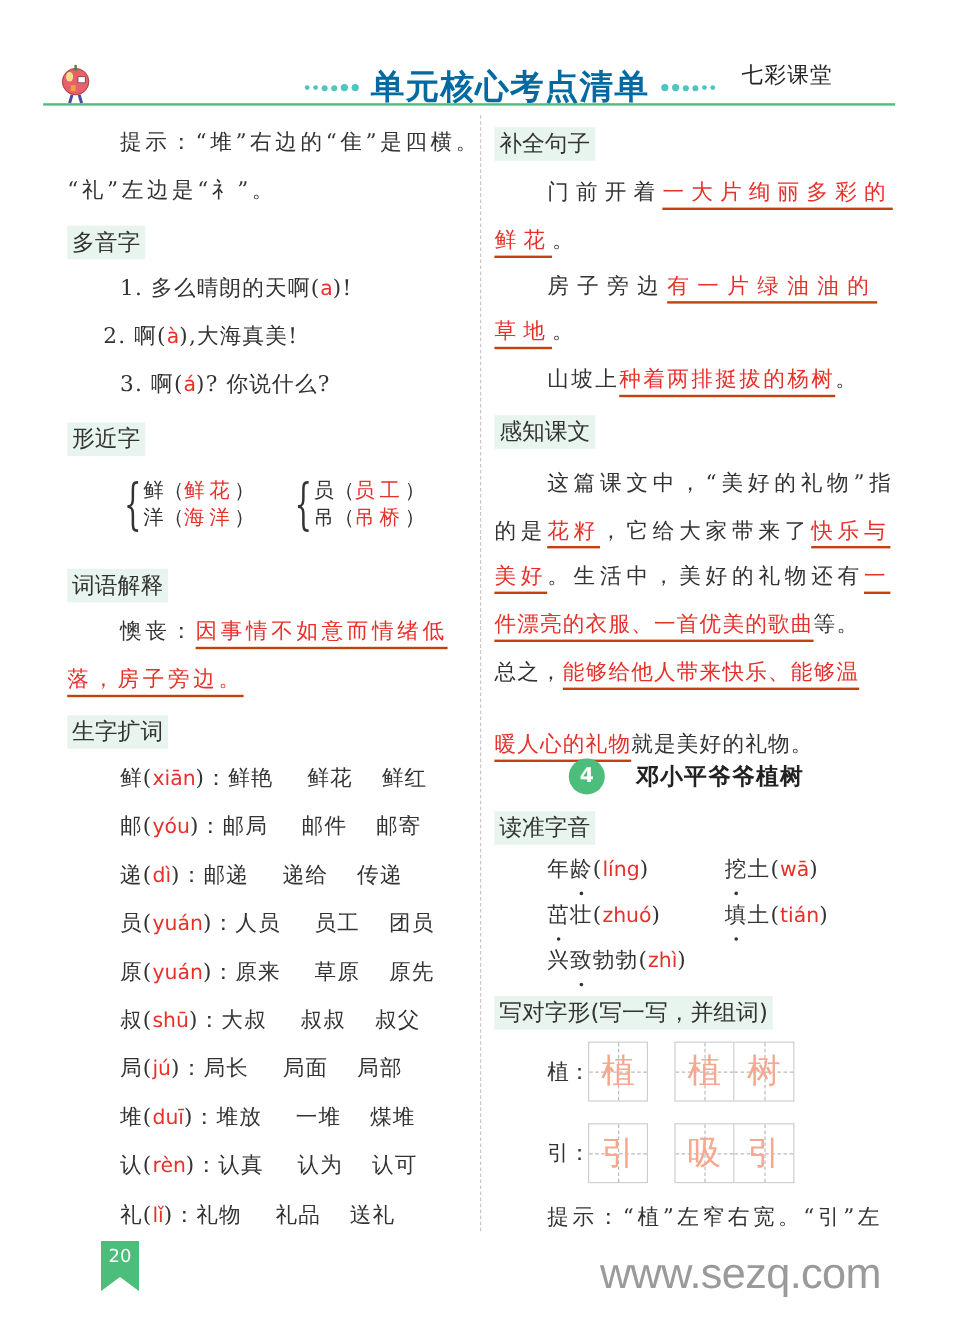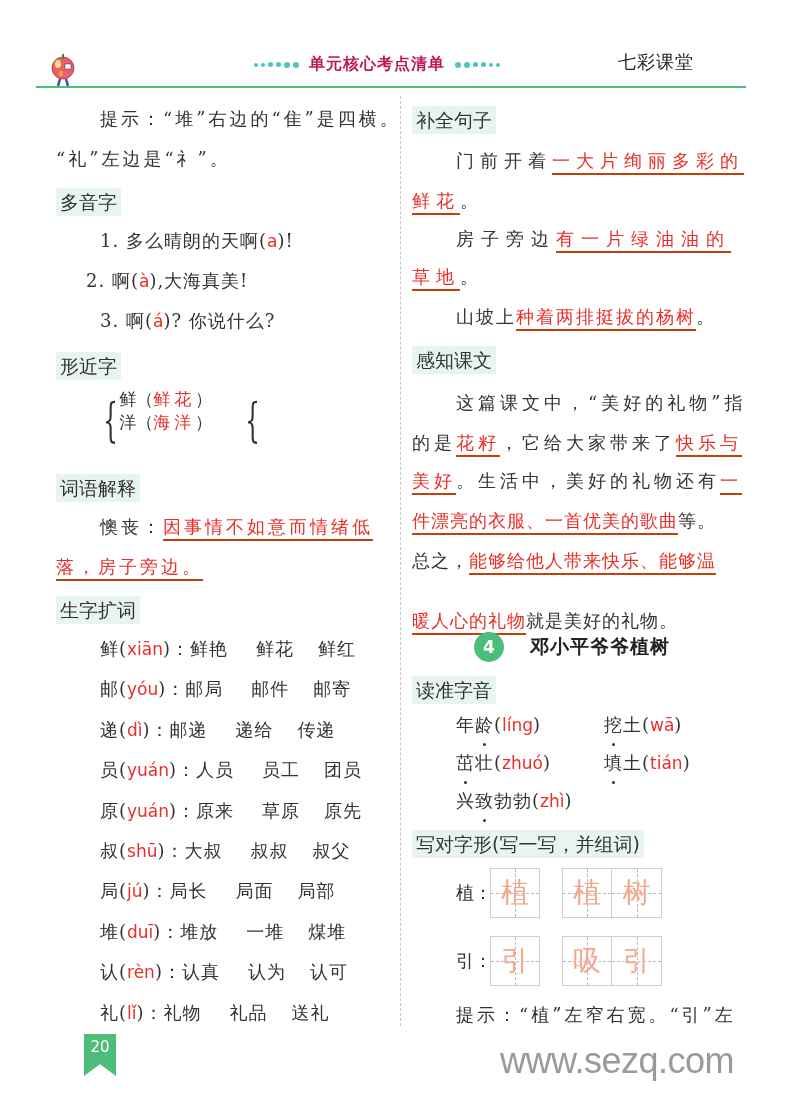--- a/index.html
+++ b/index.html
@@ -6,41 +6,41 @@
   html, body { width: 800px; height: 1114px; background: #ffffff; overflow: hidden; }
   body { position: relative; font-family: "DejaVu Serif", "Liberation Serif", serif; color: #333; }
 
   
   .header { position: absolute; left: 36px; top: 40px; width: 710px; height: 48px; }
   .header-rule { position: absolute; left: 36px; top: 86px; width: 710px; height: 2px; background: #4cbd7a; }
   .mascot { position: absolute; left: 14px; top: 14px; width: 30px; height: 34px; }
   .header-title-wrap { position: absolute; left: 218px; top: 14px; display: flex; align-items: center; gap: 10px; }
   .dots { display: flex; gap: 3px; align-items: center; }
   .dots span { display: block; border-radius: 50%; background: #4cc6c1; }
-  .header-title { font-size: 16px; font-weight: bold; color: #be185d; letter-spacing: 1px; font-family: "DejaVu Serif", serif; }
+  .header-title { font-size: 28px; font-weight: bold; color: #0369a1; letter-spacing: 1px; font-family: "DejaVu Serif", serif; }
   .brand { position: absolute; left: 582px; top: 10px; font-size: 18px; color: #222; letter-spacing: 1px; }
 
   
   .divider { position: absolute; left: 400px; top: 96px; height: 930px; border-left: 1.5px dashed #c8c8c8; }
   .col { position: absolute; top: 96px; }
   .col-left { left: 56px; width: 336px; }
   .col-right { left: 412px; width: 336px; }
 
   .line { position: absolute; font-size: 18px; line-height: 26px; white-space: nowrap; color: #333; letter-spacing: 1px; }
   .spaced { letter-spacing: 6px; text-align: center; }
   .red { color: #e8302a; }
   .ul { border-bottom: 2px solid #c2410c; padding-bottom: 2px; }
   .py { color: #e8302a; font-family: "DejaVu Sans", sans-serif; font-size: 17px; letter-spacing: 0; }
 
   .sec-head { position: absolute; background: #e8f5ee; font-size: 19px; line-height: 28px; padding: 0 4px; color: #333; font-family: "DejaVu Sans", sans-serif; }
 
   
   .brace-group { position: absolute; display: flex; align-items: stretch; }
   .brace { font-size: 46px; line-height: 64px; color: #333; font-weight: 100; transform: scaleX(0.5); margin-right: -6px; }
-  .brace-lines { display: flex; flex-direction: column; justify-content: flex-start; height: 64px; font-size: 17px; }
+  .brace-lines { display: flex; flex-direction: column; justify-content: center; height: 64px; font-size: 17px; }
 
   
   .lesson-num { position: absolute; width: 30px; height: 30px; border-radius: 50%; background: #4cbd7a; color: #fff; font-weight: bold; font-size: 17px; text-align: center; line-height: 30px; font-family: "DejaVu Sans", sans-serif; }
   .lesson-title { position: absolute; font-size: 19px; font-weight: bold; color: #222; letter-spacing: 1px; }
 
   .dotted-char { position: relative; display: inline-block; }
   .dotted-char::after { content: ""; position: absolute; left: 50%; bottom: -8px; width: 3px; height: 3px; margin-left: -1.5px; border-radius: 50%; background: #333; }
 
   
   .grid-row { position: absolute; display: flex; align-items: center; }
@@ -112,20 +112,24 @@
   <div class="sec-head" style="left:0;top:256px">形近字</div>
   <div class="brace-group" style="left:40px;top:292px">
     <div class="brace">{</div>
     <div class="brace-lines">
       <div><span>鲜</span>（<span class="red" style="letter-spacing:4px">鲜花</span>）</div>
       <div><span>洋</span>（<span class="red" style="letter-spacing:4px">海洋</span>）</div>
     </div>
   </div>
   <div class="brace-group" style="left:182px;top:292px">
     <div class="brace">{</div>
+    <div class="brace-lines">
+      <div><span>员</span>（<span class="red" style="letter-spacing:4px">员工</span>）</div>
+      <div><span>吊</span>（<span class="red" style="letter-spacing:4px">吊桥</span>）</div>
+    </div>
   </div>
 
   <div class="sec-head" style="left:0;top:378px">词语解释</div>
   <div class="line" style="left:44px;top:418px;letter-spacing:3px">
     <span>懊丧：</span><span class="red ul">因事情不如意而情绪低</span>
   </div>
   <div class="line" style="left:0;top:458px;letter-spacing:3px">
     <span class="red ul">落，房子旁边。</span>
   </div>
 

